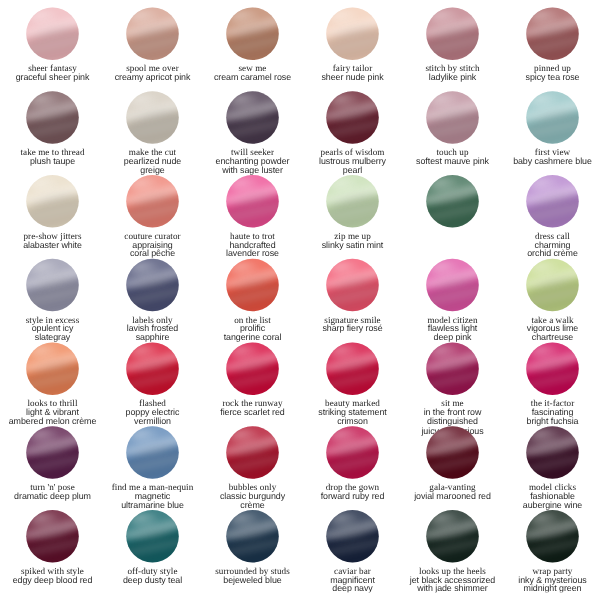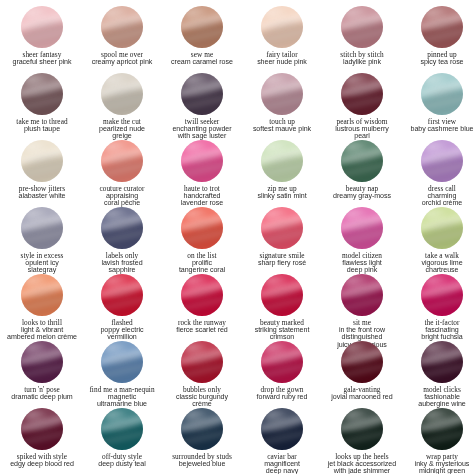--- a/index.html
+++ b/index.html
@@ -249,47 +249,47 @@
           </div>
         </div>
         <div class="labels">
           <span class="name">twill seeker</span>
           <span class="desc">enchanting powder
 with sage luster</span>
         </div>
       </div>
       <div class="cell">
         <div class="swatch-wrap">
-          <div class="swatch" style="background-color: rgb(189, 143, 156);">
-            <div class="shine"></div>
-            <div class="band"></div>
-            <div class="band2"></div>
-          </div>
-        </div>
-        <div class="labels">
-          <span class="name">touch up</span>
-          <span class="desc">softest mauve pink</span>
-        </div>
-      </div>
-      <div class="cell">
-        <div class="swatch-wrap">
           <div class="swatch" style="background-color: rgb(107, 32, 48);">
             <div class="shine"></div>
             <div class="band"></div>
             <div class="band2"></div>
           </div>
         </div>
         <div class="labels">
           <span class="name">pearls of wisdom</span>
           <span class="desc">lustrous mulberry
 pearl</span>
         </div>
       </div>
       <div class="cell">
         <div class="swatch-wrap">
+          <div class="swatch" style="background-color: rgb(189, 143, 156);">
+            <div class="shine"></div>
+            <div class="band"></div>
+            <div class="band2"></div>
+          </div>
+        </div>
+        <div class="labels">
+          <span class="name">touch up</span>
+          <span class="desc">softest mauve pink</span>
+        </div>
+      </div>
+      <div class="cell">
+        <div class="swatch-wrap">
           <div class="swatch" style="background-color: rgb(146, 195, 196);">
             <div class="shine"></div>
             <div class="band"></div>
             <div class="band2"></div>
           </div>
         </div>
         <div class="labels">
           <span class="name">first view</span>
           <span class="desc">baby cashmere blue</span>
         </div>
@@ -348,24 +348,20 @@
           <span class="desc">slinky satin mint</span>
         </div>
       </div>
       <div class="cell">
         <div class="swatch-wrap">
           <div class="swatch" style="background-color: rgb(63, 111, 86);">
             <div class="shine"></div>
             <div class="band"></div>
             <div class="band2"></div>
           </div>
-        </div>
-        <div class="labels">
-          <span class="name">beauty nap</span>
-          <span class="desc">dreamy gray-moss</span>
         </div>
       </div>
       <div class="cell">
         <div class="swatch-wrap">
           <div class="swatch" style="background-color: rgb(181, 133, 205);">
             <div class="shine"></div>
             <div class="band"></div>
             <div class="band2"></div>
           </div>
         </div>

